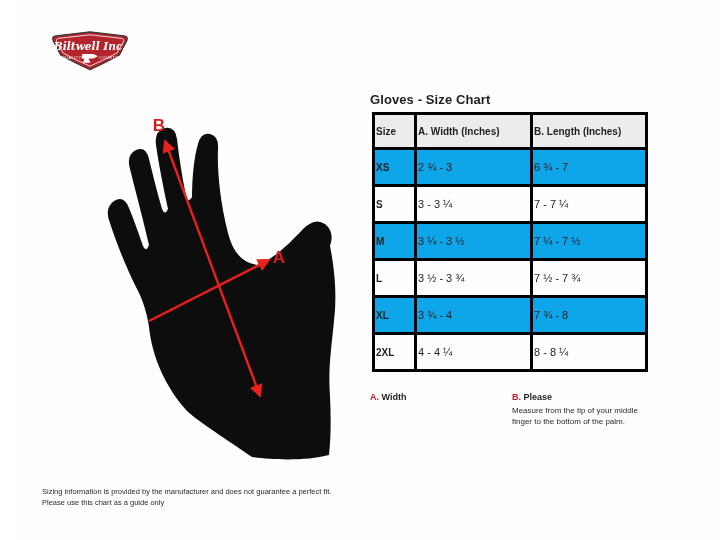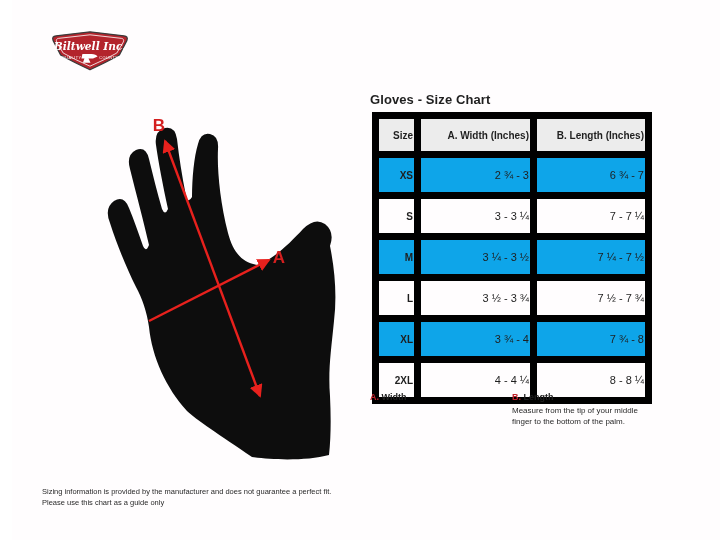--- a/index.html
+++ b/index.html
@@ -9,21 +9,21 @@
 
   
   .logo{left:35px;top:30px;width:86px;height:42px;}
 
   
   .hand{left:80px;top:105px;width:260px;height:360px;}
 
   
   .chart-title{left:358px;top:92px;font-size:13px;font-weight:bold;letter-spacing:.1px;}
   table.size{left:360px;top:112px;position:absolute;border-collapse:collapse;table-layout:fixed;width:273px;}
-  table.size th,table.size td{border:7px solid #000000;text-align:right;vertical-align:middle;}
+  table.size th,table.size td{border:3px solid #000000;text-align:left;vertical-align:middle;}
   table.size th{height:30px;font-size:10px;font-weight:bold;background:#ececec;}
   table.size td{height:32px;font-size:11px;}
   table.size td.sz{font-weight:bold;font-size:10px;}
   table.size tr.alt td{background:#0ea5e9;}
   col.c-size{width:42px;} col.c-w{width:116px;} col.c-l{width:115px;}
 
   .measure-title{left:358px;top:368px;font-size:13px;font-weight:bold;}
   .measure-cols{left:358px;top:392px;width:282px;display:flex;gap:6px;}
   .m-item{flex:0 0 auto;}
   .m-item.a{width:136px;} .m-item.b{width:140px;}
@@ -143,21 +143,21 @@
   <div class="abs measure-cols">
     <div class="m-item a">
       <div class="m-head">
         <span class="m-key">A.</span>
         <span>Width</span>
       </div>
     </div>
     <div class="m-item b">
       <div class="m-head">
         <span class="m-key">B.</span>
-        <span>Length</span>
+        <span>Please</span>
       </div>
       <div class="m-text">Measure from the tip of your middle finger to the bottom of the palm.</div>
     </div>
   </div>
 
   <div class="abs footer">
     <div>Sizing information is provided by the manufacturer and does not guarantee a perfect fit.</div>
     <div>Please use this chart as a guide only</div>
   </div>
 

